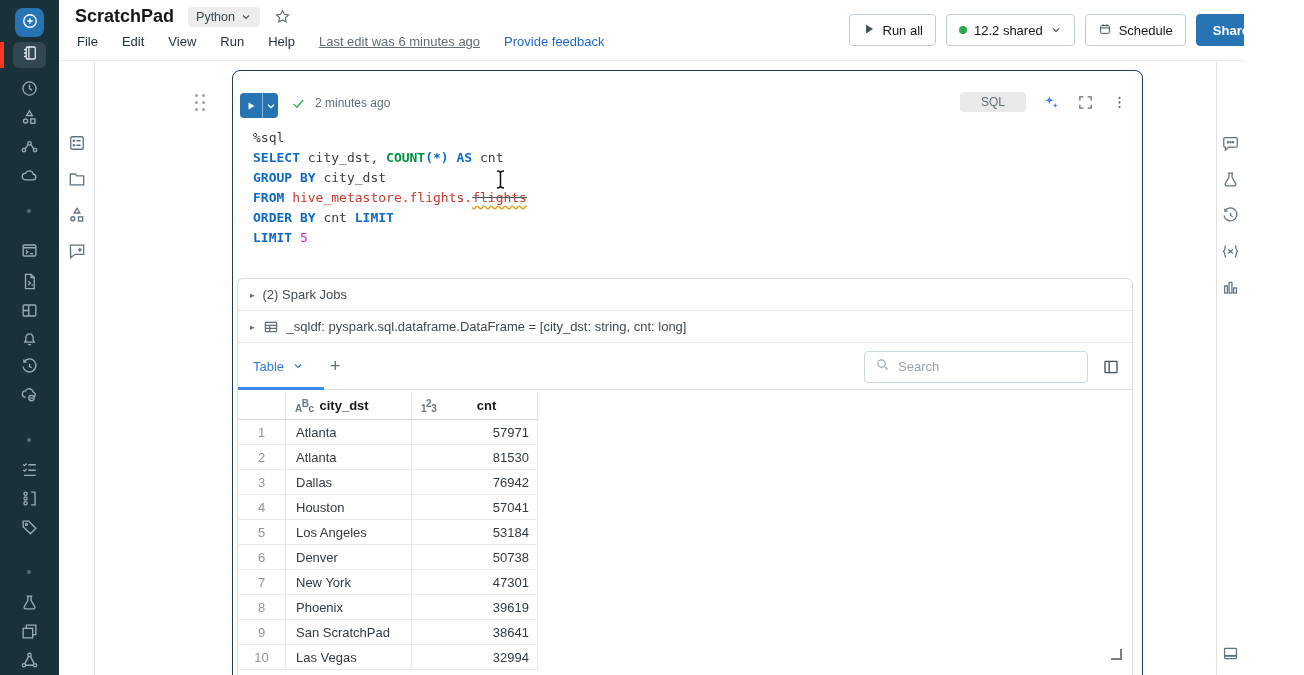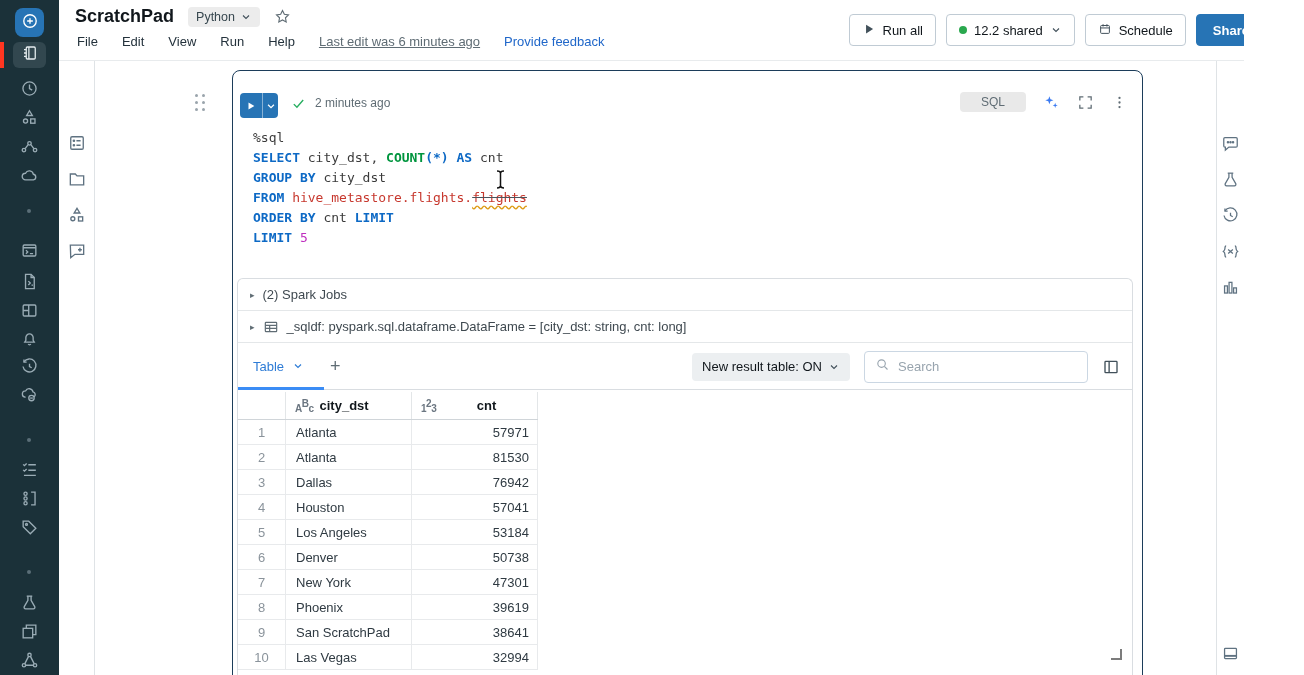--- a/index.html
+++ b/index.html
@@ -406,28 +406,20 @@
             <span>Table</span>
             <span class="chev">
                 <svg viewBox="0 0 24 24" fill="none" stroke="currentColor" stroke-width="2.4">
                   <path d="M6 9l6 6 6-6"></path>
                 </svg>
               </span>
           </div>
           <span class="tab-plus">+</span>
           <span class="tab-underline"></span>
           <div class="tabs-right">
-            <span class="nrt-pill">
-              <span>New result table: ON</span>
-              <span class="chev">
-                  <svg viewBox="0 0 24 24" fill="none" stroke="currentColor" stroke-width="2.2">
-                    <path d="M6 9l6 6 6-6"></path>
-                  </svg>
-                </span>
-            </span>
             <span class="search-box">
               <span><svg viewBox="0 0 24 24" fill="none" stroke="currentColor" stroke-width="1.8">
                     <circle cx="10.5" cy="10.5" r="6"></circle>
                     <path d="M15 15l5 5"></path>
                   </svg></span>
               <input type="text" placeholder="Search" style="">
             </span>
             <span class="panel-ic">
                 <svg viewBox="0 0 24 24" fill="none" stroke="currentColor" stroke-width="1.8">
                   <rect x="4" y="4.5" width="16" height="15" rx="1"></rect>

